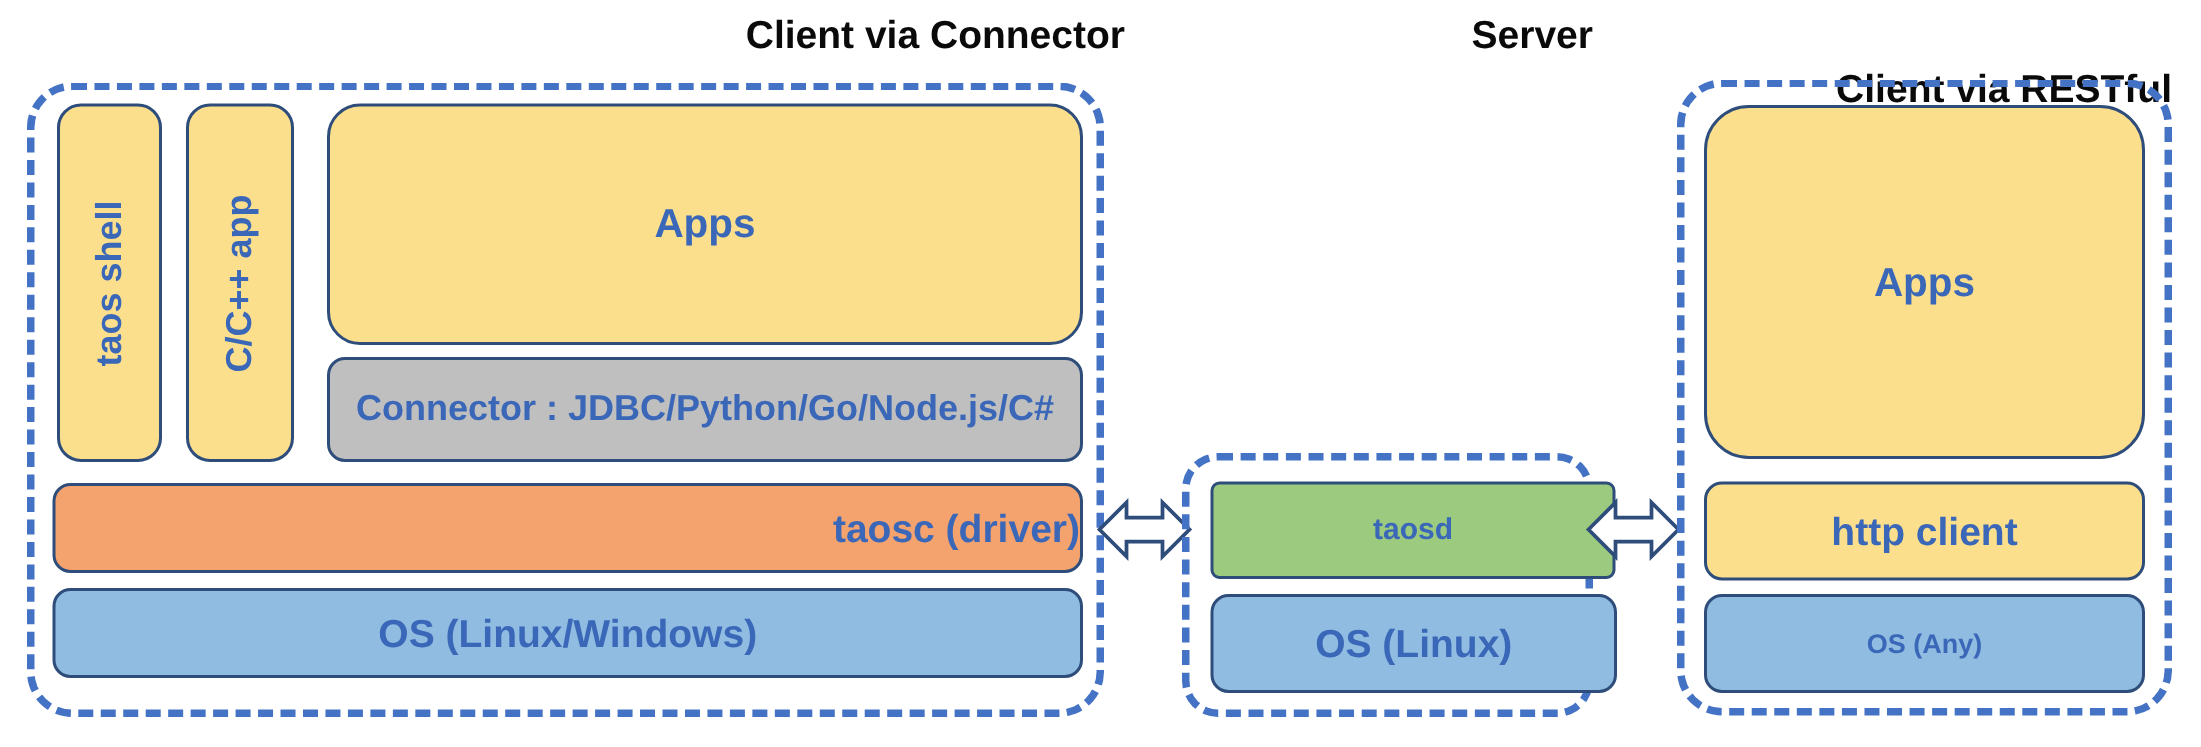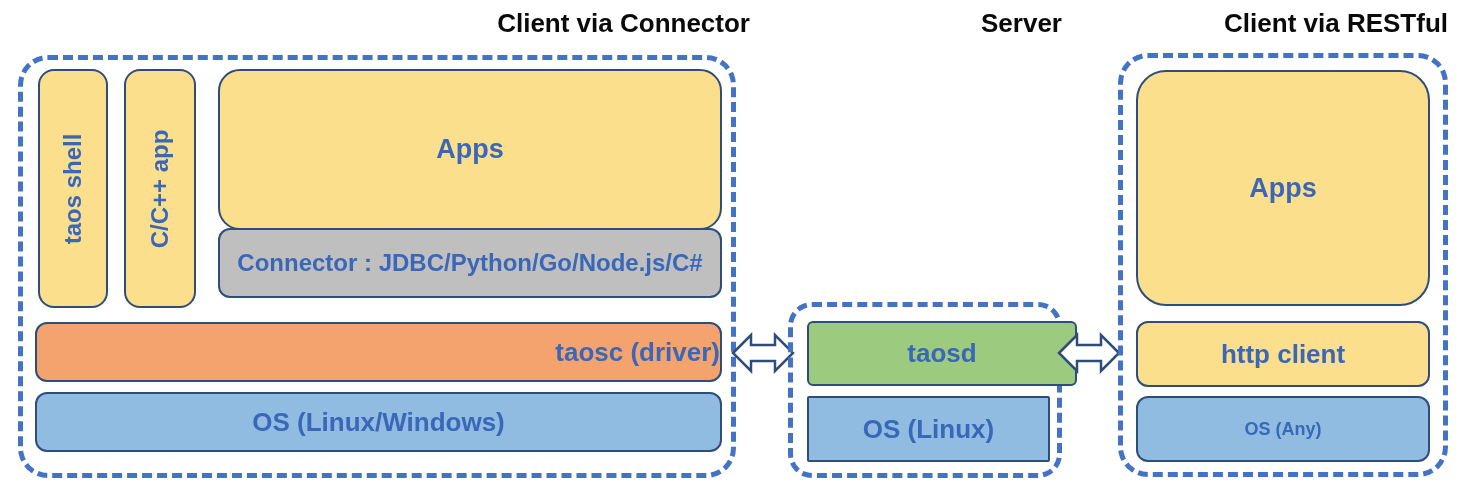--- a/index.html
+++ b/index.html
@@ -33,59 +33,59 @@
   .arrow-svg{position:absolute;}
   .apps-rest-lines{line-height:1.35;}
 </style>
 </head>
 <body>
 
 <div class="canvas">
 
   <div class="diagram-title" style="left:0;width:750px;">Client via Connector</div>
   <div class="diagram-title" style="left:788px;width:274px;">Server</div>
-  <div class="diagram-title" style="left:1118px;width:330px;">Client via RESTful</div>
+  <div class="diagram-title" style="left:1118px;width:330px;margin-top:36px;">Client via RESTful</div>
 
   <div class="dashed-group" style="left:18px;top:55px;width:718px;height:423px;"></div>
 
   <div class="box yellow" style="left:38px;top:69px;width:70px;height:239px;border-radius:16px;font-size:24px;">
     <span class="vtext">taos shell</span>
   </div>
 
   <div class="box yellow" style="left:124px;top:69px;width:72px;height:239px;border-radius:16px;font-size:24px;">
     <span class="vtext">C/C++ app</span>
   </div>
 
   <div class="box yellow" style="left:218px;top:69px;width:504px;height:161px;border-radius:22px;font-size:27px;">
     <span>Apps</span>
   </div>
 
-  <div class="box gray" style="left:218px;top:228px;width:504px;height:70px;border-radius:12px;font-size:24px;">
+  <div class="box gray" style="left:218px;top:238px;width:504px;height:70px;border-radius:12px;font-size:24px;">
     <span>Connector : JDBC/Python/Go/Node.js/C#</span>
   </div>
 
   <div class="box orange" style="left:35px;top:322px;width:687px;height:60px;border-radius:12px;font-size:26px;justify-content:flex-end;">
     <span>taosc (driver)</span>
   </div>
 
   <div class="box blue" style="left:35px;top:392px;width:687px;height:60px;border-radius:12px;font-size:26px;">
     <span>OS (Linux/Windows)</span>
   </div>
 
   <svg class="arrow-svg" style="left:731px;top:330px;" width="64" height="46" viewBox="0 0 64 46">
     <path d="M2 23 L20 5 L20 15 L44 15 L44 5 L62 23 L44 41 L44 31 L20 31 L20 41 Z" fill="#FFFFFF" stroke="#2E4D7B" stroke-width="2.5" stroke-linejoin="miter"></path>
   </svg>
 
   <div class="dashed-group" style="left:788px;top:302px;width:274px;height:176px;border-radius:24px;"></div>
 
-  <div class="box green" style="left:807px;top:321px;width:270px;height:65px;border-radius:6px;font-size:26px;">
+  <div class="box green" style="left:807px;top:321px;width:270px;height:65px;border-radius:6px;font-size:20px;">
     <span>taosd</span>
   </div>
 
-  <div class="box blue" style="left:807px;top:396px;width:243px;height:66px;border-radius:2px;font-size:26px;">
+  <div class="box blue" style="left:807px;top:396px;width:271px;height:66px;border-radius:12px;font-size:26px;">
     <span>OS (Linux)</span>
   </div>
 
   <svg class="arrow-svg" style="left:1057px;top:330px;" width="64" height="46" viewBox="0 0 64 46">
     <path d="M2 23 L20 5 L20 15 L44 15 L44 5 L62 23 L44 41 L44 31 L20 31 L20 41 Z" fill="#FFFFFF" stroke="#2E4D7B" stroke-width="2.5" stroke-linejoin="miter"></path>
   </svg>
 
   <div class="dashed-group" style="left:1118px;top:53px;width:330px;height:424px;"></div>
 
   <div class="box yellow" style="left:1136px;top:70px;width:294px;height:236px;border-radius:30px;font-size:27px;">

